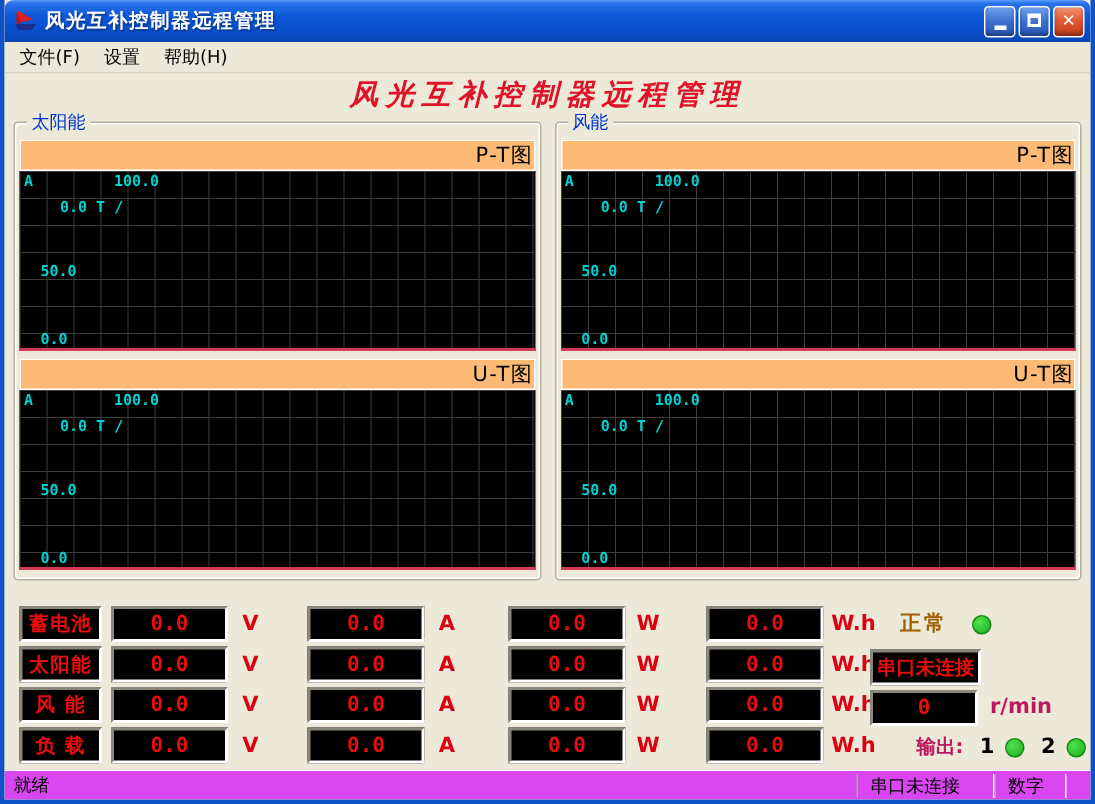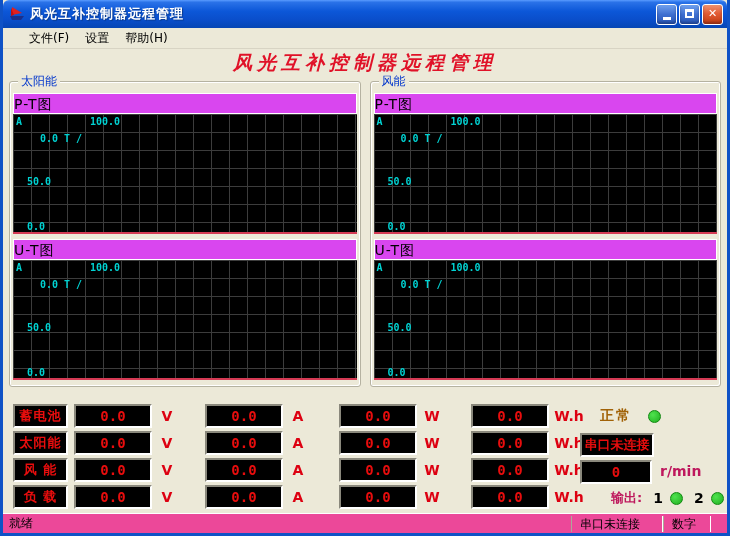--- a/index.html
+++ b/index.html
@@ -35,21 +35,21 @@
     cursor:pointer;
   }
   .win-btn.close { background:linear-gradient(180deg,#f0926f 0%,#e25c35 45%,#c33b10 100%); }
   .win-btn.min span { display:block; width:8px; height:3px; background:#fff; margin:12px auto 0; }
   .win-btn.max span { display:block; width:9px; height:9px; border:2px solid #fff; border-top-width:3px; margin:4px auto 0; }
 
   
   .menubar {
     height:21px; flex:0 0 21px; background:#ece9d8;
     border-bottom:1px solid #d8d4c4;
-    display:flex; align-items:center; font-size:12px; color:#000; padding-left:18px;
+    display:flex; align-items:center; font-size:12px; color:#000; padding-left:2px;
   }
   .menu-item { padding:2px 8px; cursor:default; }
 
   
   .content { flex:1 1 auto; position:relative; background:#ece9d8; }
 
   .heading {
     text-align:center; margin-top:1px; height:24px;
     font-family:"DejaVu Serif","Liberation Serif",serif; font-style:italic; font-weight:bold;
     font-size:19px; letter-spacing:5px; color:#e01228;
@@ -61,37 +61,37 @@
     border:1px solid #b5b2a1; border-radius:3px;
     box-shadow:inset 1px 1px 0 #fff, inset -1px -1px 0 #fff;
     padding:11px 3px 3px 3px; margin-top:5px;
   }
   .groupbox .legend {
     position:absolute; top:-8px; left:8px; background:#ece9d8;
     color:#0035cc; font-size:12px; padding:0 3px; line-height:14px;
   }
   .chart-card { margin-bottom:5px; }
   .chart-header {
-    height:21px; background:#d946ef; color:#000; font-size:14px;
-    text-align:left; line-height:21px; letter-spacing:1px;
+    height:21px; background:#fdba74; color:#000; font-size:14px;
+    text-align:right; line-height:21px; letter-spacing:1px;
     border:1px solid #fff;
   }
   .chart {
     height:120px; position:relative; background-color:#000;
     background-image:
       linear-gradient(to right,#3c3c3c 1px,transparent 1px),
       linear-gradient(to bottom,#3c3c3c 1px,transparent 1px);
     background-size:18px 18px;
     overflow:hidden;
   }
   .chart .baseline { position:absolute; left:0; right:0; bottom:0; height:2px; background:#d43a54; }
   .ax { position:absolute; color:#00d2d2; font-family:"DejaVu Sans Mono","Liberation Mono",monospace; font-size:10px; font-weight:bold; white-space:nowrap; }
   .ax.unit { left:3px; top:2px; }
   .ax.head { left:27px; top:19px; }
-  .ax.max  { left:77px; top:2px; }
+  .ax.max  { left:63px; top:2px; }
   .ax.mid  { left:14px; top:62px; }
   .ax.min  { left:14px; bottom:2px; }
 
   
   .readouts { position:relative; margin-top:17px; }
   .r-row { display:flex; align-items:center; height:24px; margin:0 0 3px 10px; }
   .panel-sunken {
     background:#000;
     border-top:2px solid #8a887c; border-left:2px solid #8a887c;
     border-bottom:2px solid #ffffff; border-right:2px solid #ffffff;text-align:right;
@@ -127,21 +127,21 @@
     font-family:"DejaVu Sans Mono","Liberation Mono",monospace;
     display:flex; align-items:center; justify-content:center;
   }
   .fan-unit { position:absolute; left:84px; top:59px; color:#be185d; font-size:14px; font-weight:bold; }
   .output-row { position:absolute; left:0; top:85px; display:flex; align-items:center; gap:7px; }
   .output-label { color:#be185d; font-size:13px; font-weight:bold;margin-left:35px; }
   .output-num { color:#000; font-size:14px; font-weight:bold; margin-left:4px; }
 
   
   .statusbar {
-    flex:0 0 20px; height:20px; background:#ec4899;
+    flex:0 0 20px; height:20px; background:#d946ef;
     border-top:1px solid #fff;
     display:flex; align-items:center; font-size:12px; color:#000;
   }
   .sb-left { flex:1 1 auto; padding-left:6px; }
   .sb-panel {
     height:16px; line-height:16px; text-align:left; padding:0 8px;
     border-left:1px solid #aca899; box-shadow:-1px 0 0 #fff inset;
   }
   .sb-panel.serial { width:92px; }
   .sb-panel.mode { width:48px; }

